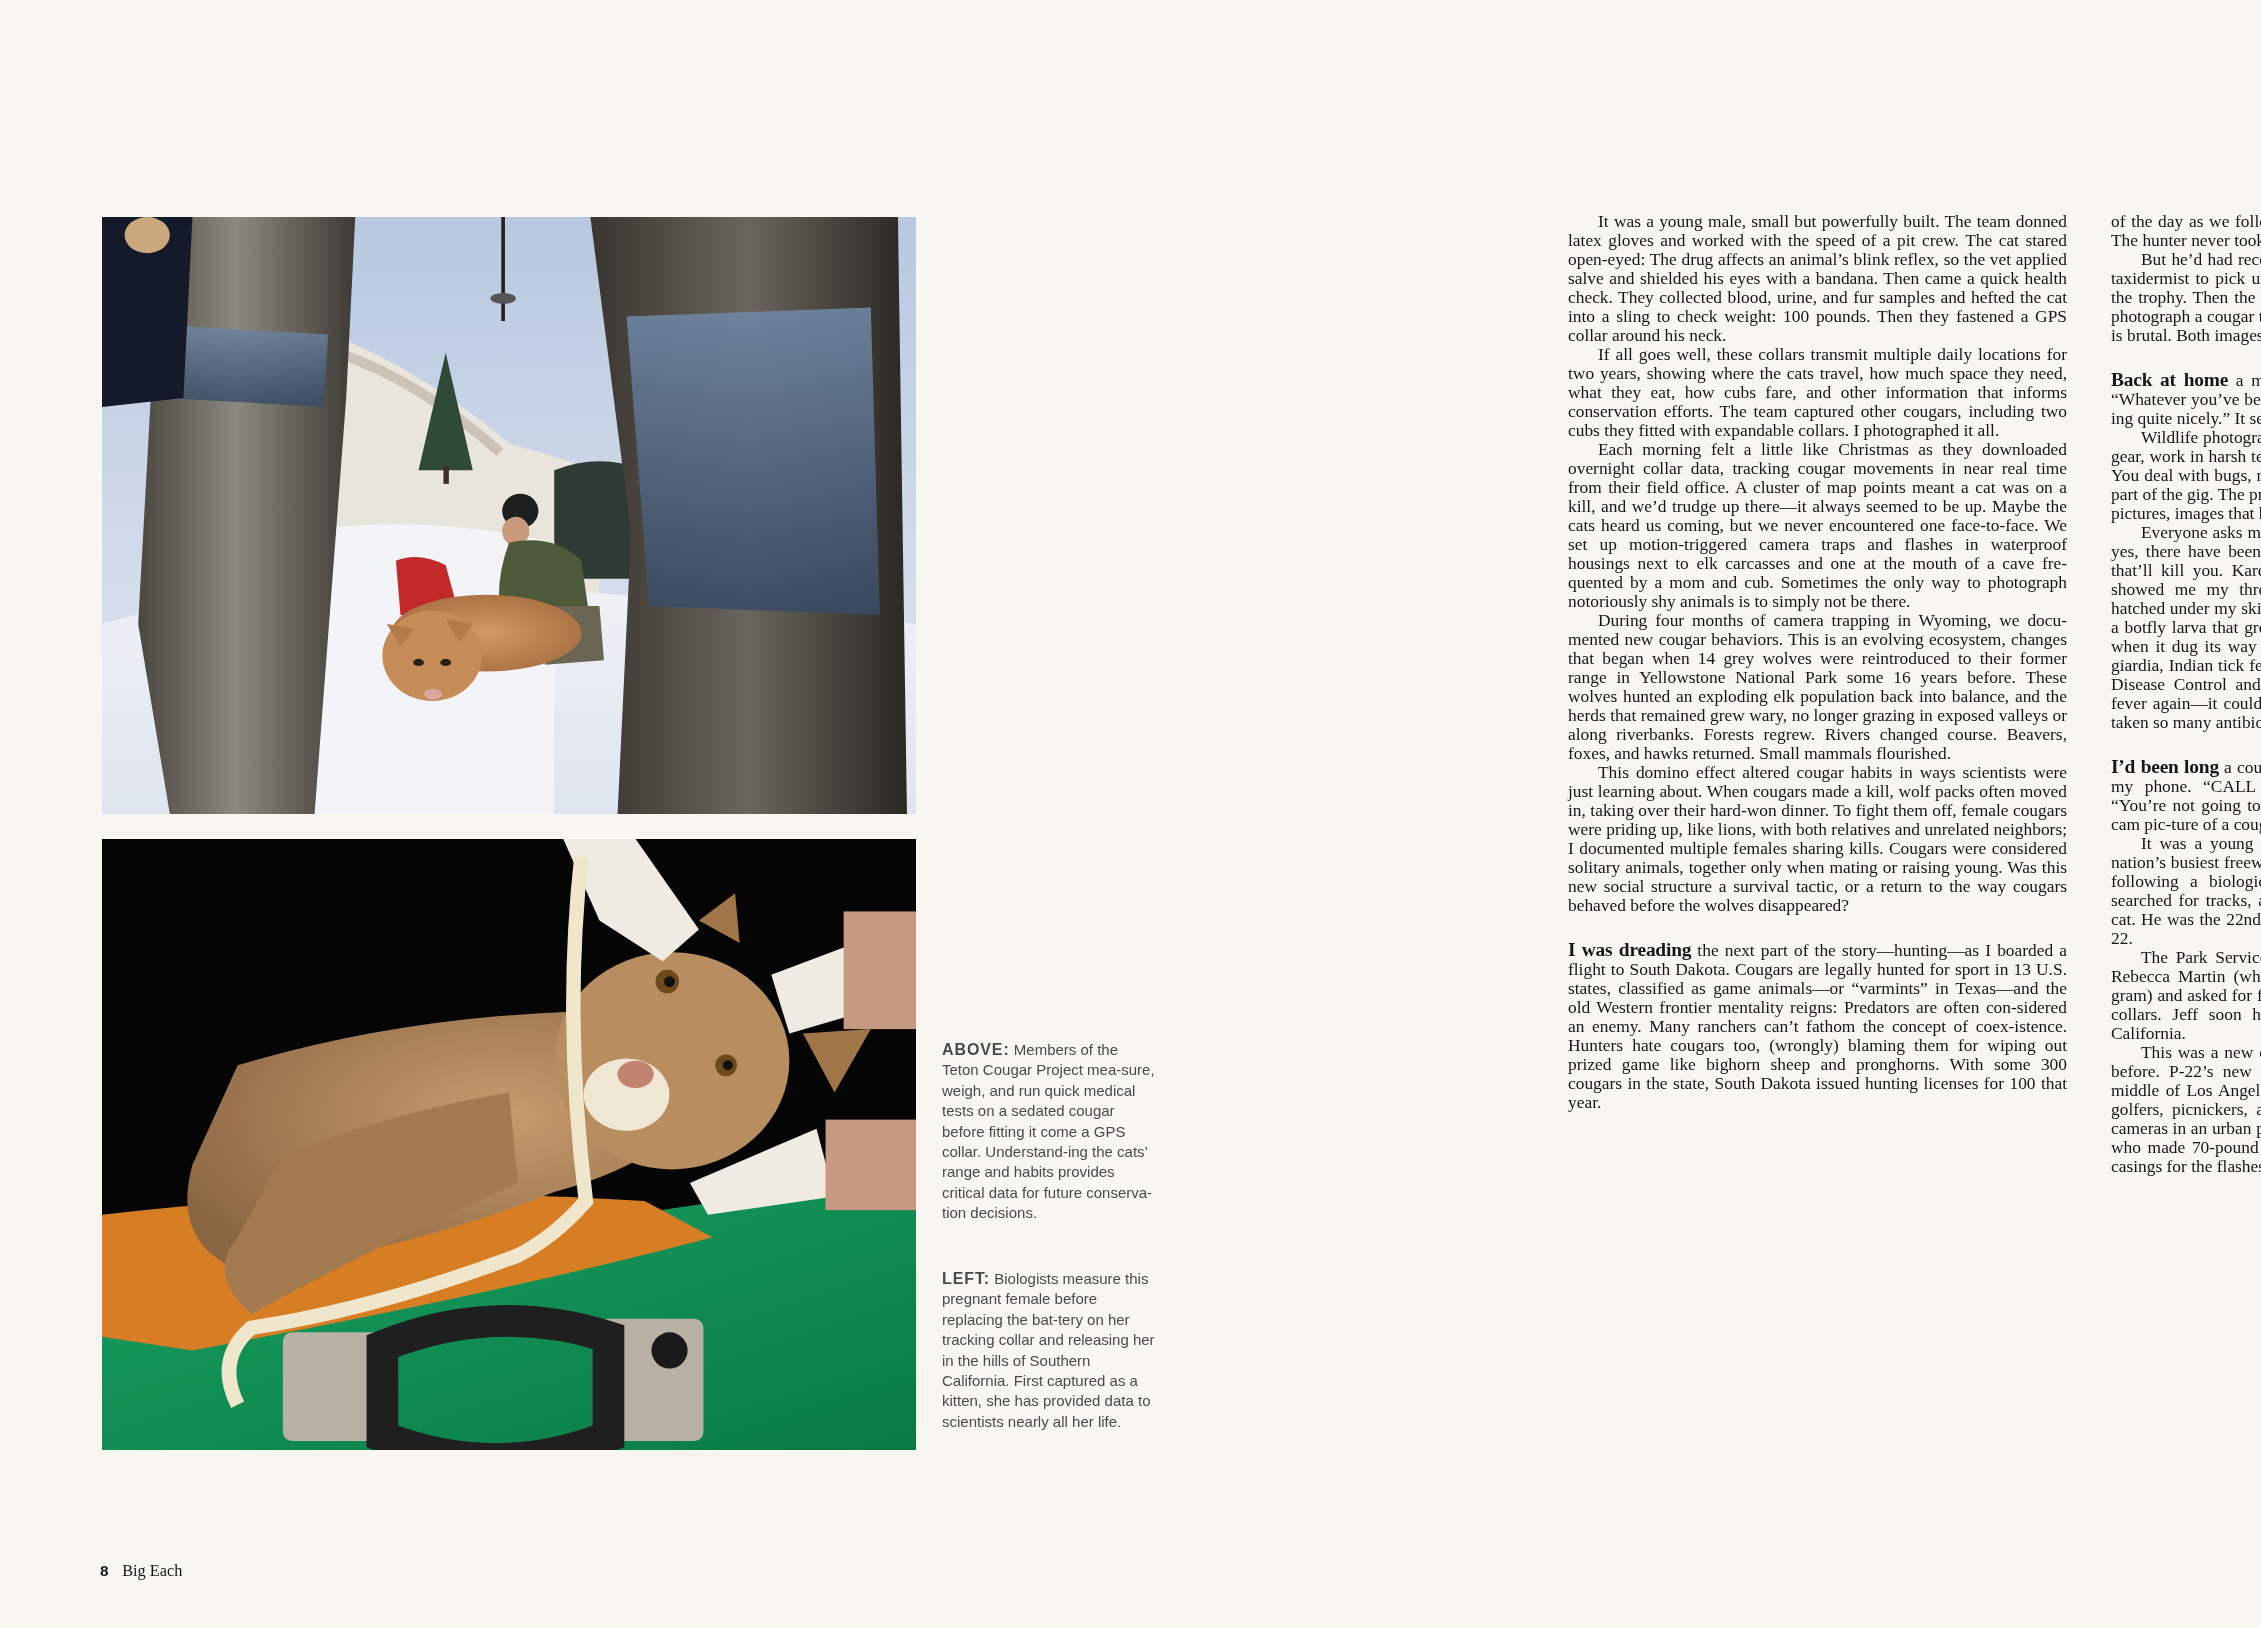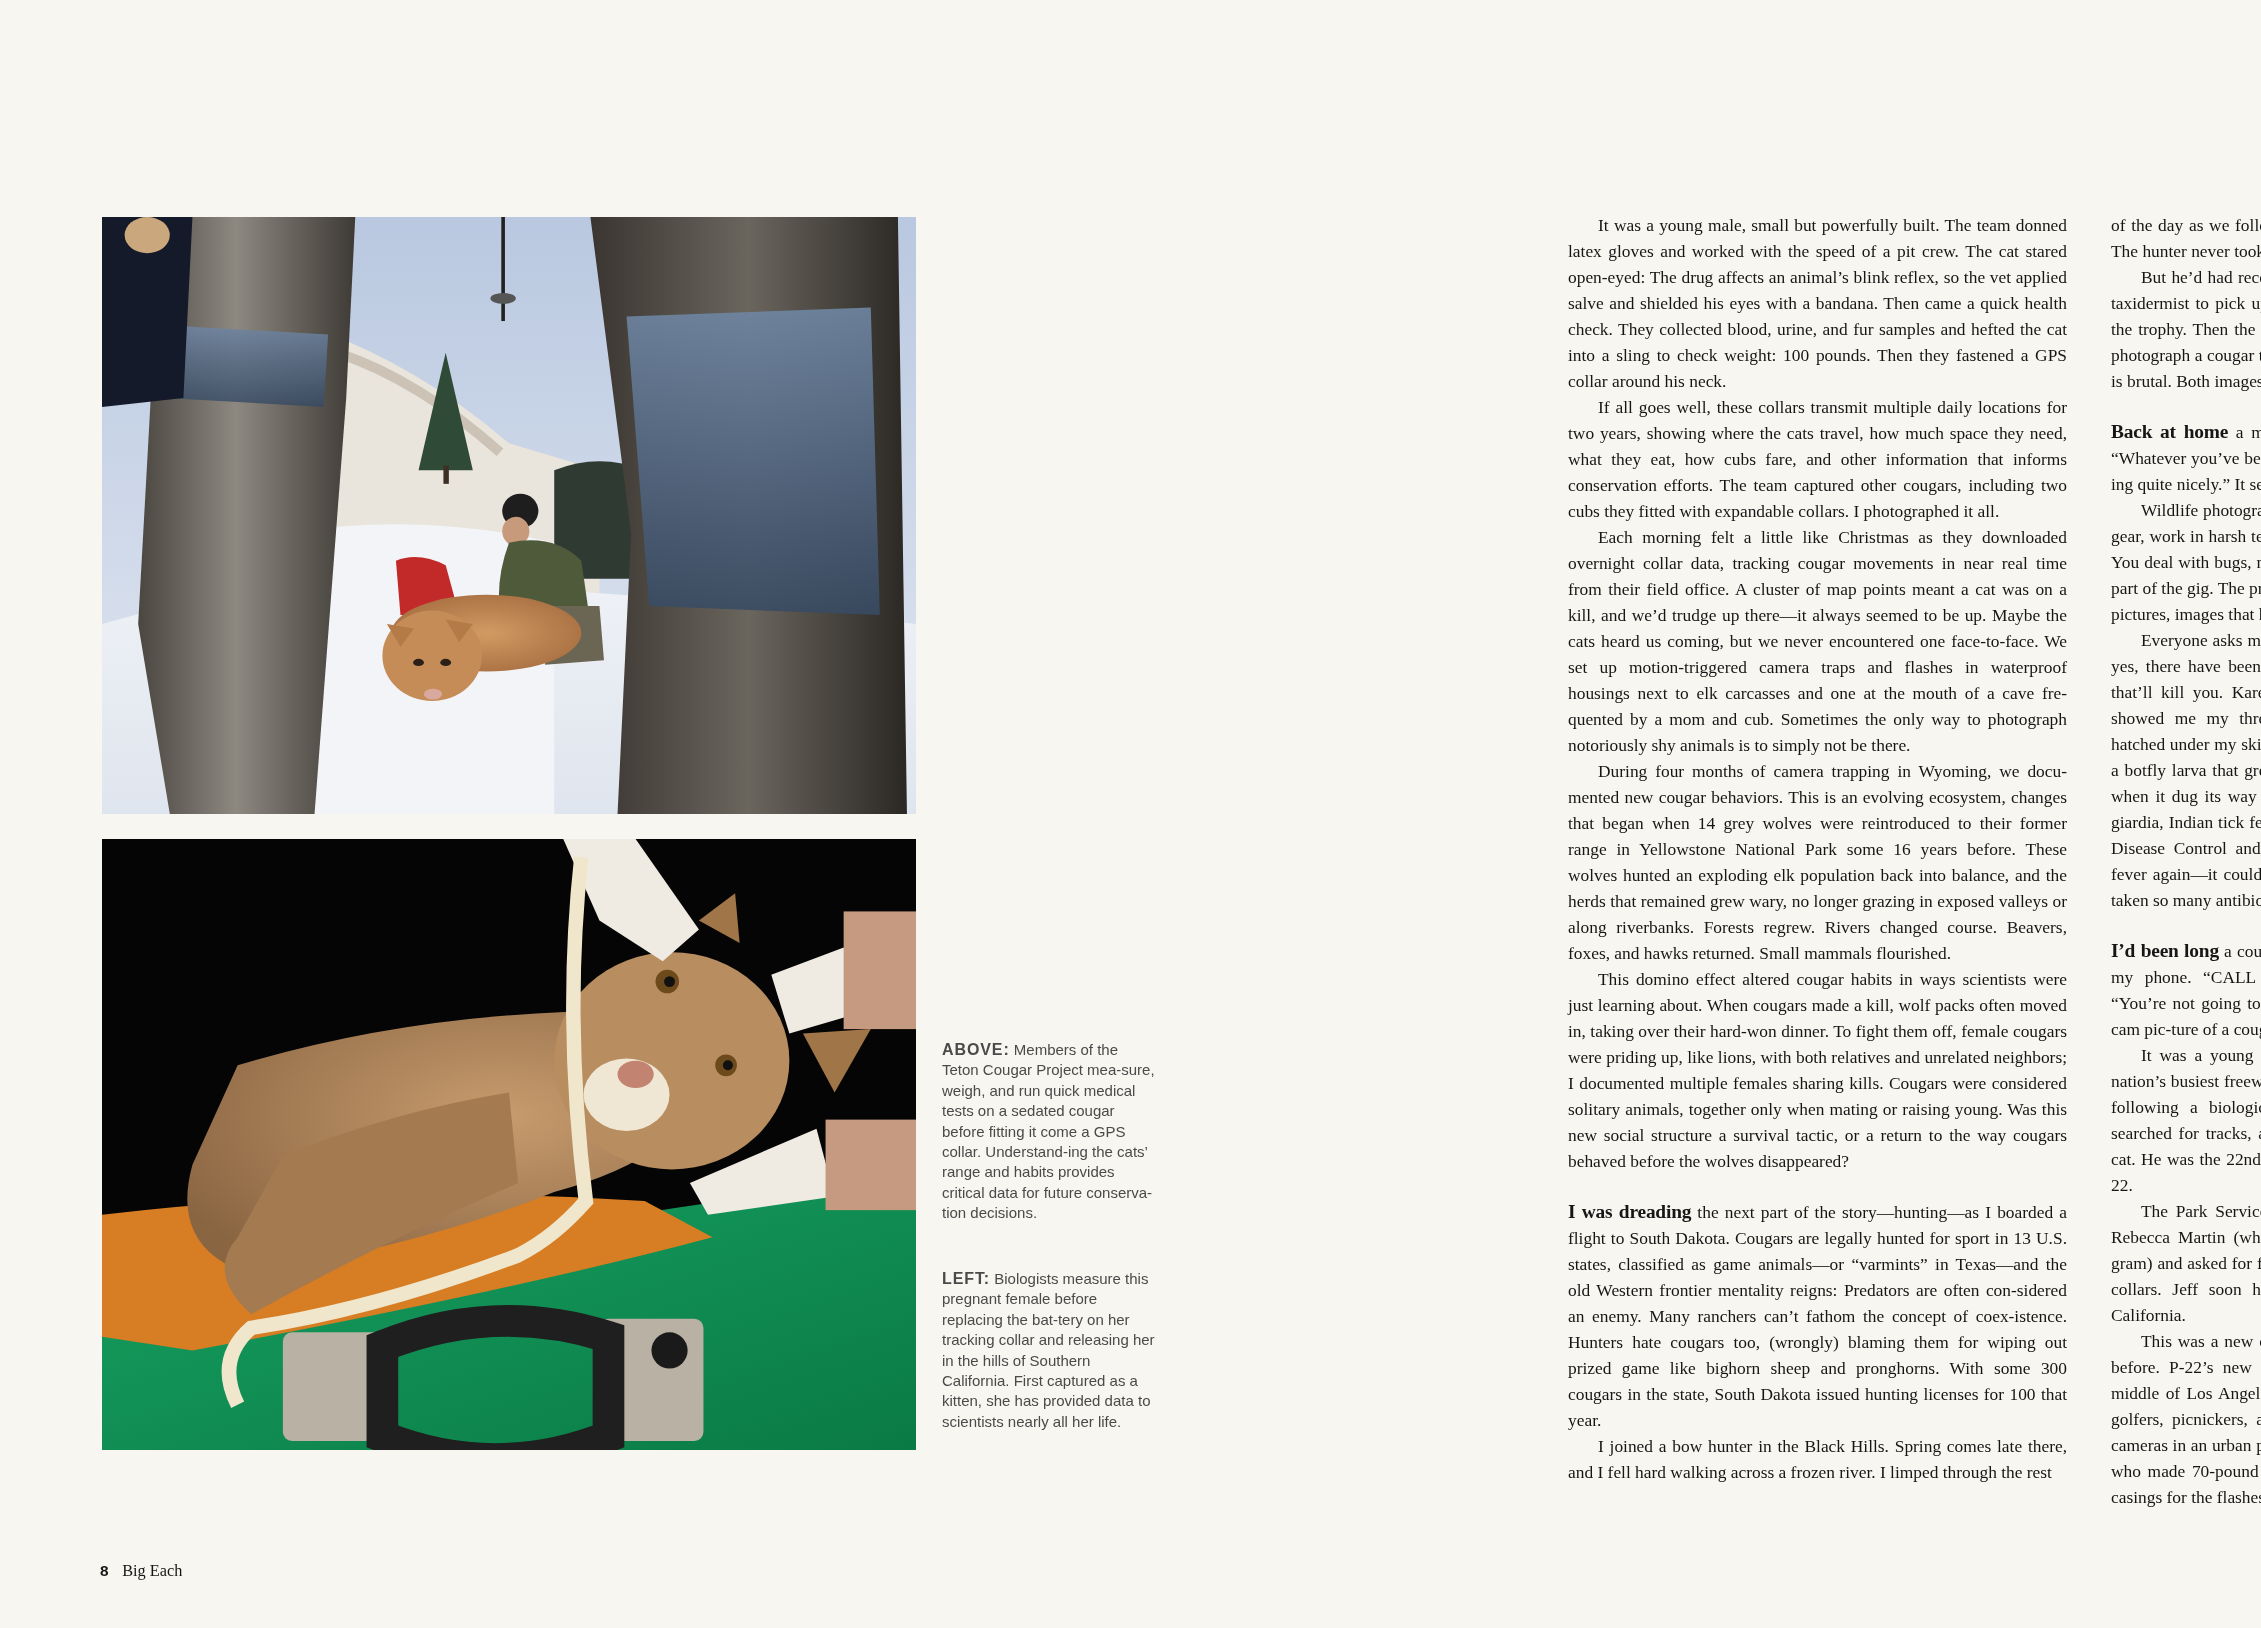--- a/index.html
+++ b/index.html
@@ -37,21 +37,21 @@
     text-transform: uppercase;
     color: #4a4a4a;
   }
 
   .column {
     position: absolute;
     top: 212px;
     width: 499px;
     font-family: "Liberation Serif", serif;
     font-size: 17.4px;
-    line-height: 26px;
+    line-height: 19px;
     text-align: justify;
     hyphens: manual;
   }
   #col-1 { left: 1568px; }
   #col-2 { left: 2111px; }
   .column p { margin: 0; text-indent: 30px; }
   .column p.noindent { text-indent: 0; }
   .column p.lead { text-indent: 0; margin-top: 25px; }
   .lead-in {
     font-weight: bold;
@@ -210,21 +210,20 @@
   <span>Biologists measure this pregnant female before replacing the bat-tery on her tracking collar and releasing her in the hills of Southern California. First captured as a kitten, she has provided data to scientists nearly all her life.</span>
 </div>
 
 <div class="column" id="col-1">
   <p>It was a young male, small but powerfully built. The team donned latex gloves and worked with the speed of a pit crew. The cat stared open-eyed: The drug affects an animal’s blink reflex, so the vet applied salve and shielded his eyes with a bandana. Then came a quick health check. They collected blood, urine, and fur samples and hefted the cat into a sling to check weight: 100 pounds. Then they fastened a GPS collar around his neck.</p>
   <p>If all goes well, these collars transmit multiple daily locations for two years, showing where the cats travel, how much space they need, what they eat, how cubs fare, and other information that informs conservation efforts. The team captured other cougars, including two cubs they fitted with expandable collars. I photographed it all.</p>
   <p>Each morning felt a little like Christmas as they downloaded overnight collar data, tracking cougar movements in near real time from their field office. A cluster of map points meant a cat was on a kill, and we’d trudge up there—it always seemed to be up. Maybe the cats heard us coming, but we never encountered one face-to-face. We set up motion-triggered camera traps and flashes in waterproof housings next to elk carcasses and one at the mouth of a cave fre-quented by a mom and cub. Sometimes the only way to photograph notoriously shy animals is to simply not be there.</p>
   <p>During four months of camera trapping in Wyoming, we docu-mented new cougar behaviors. This is an evolving ecosystem, changes that began when 14 grey wolves were reintroduced to their former range in Yellowstone National Park some 16 years before. These wolves hunted an exploding elk population back into balance, and the herds that remained grew wary, no longer grazing in exposed valleys or along riverbanks. Forests regrew. Rivers changed course. Beavers, foxes, and hawks returned. Small mammals flourished.</p>
   <p>This domino effect altered cougar habits in ways scientists were just learning about. When cougars made a kill, wolf packs often moved in, taking over their hard-won dinner. To fight them off, female cougars were priding up, like lions, with both relatives and unrelated neighbors; I documented multiple females sharing kills. Cougars were considered solitary animals, together only when mating or raising young. Was this new social structure a survival tactic, or a return to the way cougars behaved before the wolves disappeared?</p>
   <p class="lead"><span class="lead-in">I was dreading</span> <span>the next part of the story—hunting—as I boarded a flight to South Dakota. Cougars are legally hunted for sport in 13 U.S. states, classified as game animals—or “varmints” in Texas—and the old Western frontier mentality reigns: Predators are often con-sidered an enemy. Many ranchers can’t fathom the concept of coex-istence. Hunters hate cougars too, (wrongly) blaming them for wiping out prized game like bighorn sheep and pronghorns. With some 300 cougars in the state, South Dakota issued hunting licenses for 100 that year.</span></p>
-  <p>I joined a bow hunter in the Black Hills. Spring comes late there, and I fell hard walking across a frozen river. I limped through the rest</p>
 </div>
 
 <div class="column" id="col-2">
   <p class="noindent">of the day as we followed a cat, sometimes glimpsing it at a distance. The hunter never took a shot.</p>
   <p><span>But he’d had recent success. He invited me to come with him to a taxidermist to pick up his stuffed trophy. I shot candids of them with the trophy. Then the owner opened a freezer and asked if I wanted to photograph a cougar that hung inside, upside down. Sometimes this job is brutal. Both images ran in </span></p>
   <p class="lead"><span class="lead-in">Back at home</span> <span>a month later, I went to the doctor. My knee hurt. “Whatever you’ve been doing is working,” he said. “The break is heal-ing quite nicely.” It seemed I’d fractured my tibia in South Dakota.</span></p>
   <p>Wildlife photography is an extremely physical job. You haul heavy gear, work in harsh terrain for absurdly long hours, seven days a week. You deal with bugs, mud, leeches, heat, cold, and you tough it out. It’s part of the gig. The pressure is intense: No matter what, you have to get pictures, images that have never been seen before.</p>
   <p>Everyone asks me if I’ve been attacked by dangerous animals, and yes, there have been some close calls, but it’s the microscopic ones that’ll kill you. Karen Barry, National Geographic’s nurse, recently showed me my three-inch-thick medical file. I’d had larvae that hatched under my skin, moving in a circle around my belly button, and a botfly larva that grew in my head—it felt like I was getting stabbed when it dug its way out. Sandwiched between pages about amoebas, giardia, Indian tick fever, and malaria was a letter from the Centers for Disease Control and Prevention warning that I mustn’t get dengue fever again—it could become hemorrhagic and has no cure. I’ve now taken so many antibiotics, I’m allergic to most of them.</p>
   <p class="lead"><span class="lead-in">I’d been long</span> <span>a couple of weeks when a text from Jeff popped up on my phone. “CALL ME NOW!!!!!!!!!!”—which of course I did. “You’re not going to believe this,” he said. “Someone just got a trail cam pic-ture of a cougar in Griffith Park.”</span></p>
   <p>It was a young male, and somehow, he’d navigated two of the nation’s busiest freeways, the 405 and the 101, to reach the park, likely following a biological imperative to find his own territory. Jeff searched for tracks, and eight days later, he trapped and collared the cat. He was the 22nd puma captured in their study. Jeff named him P-22.</p>

